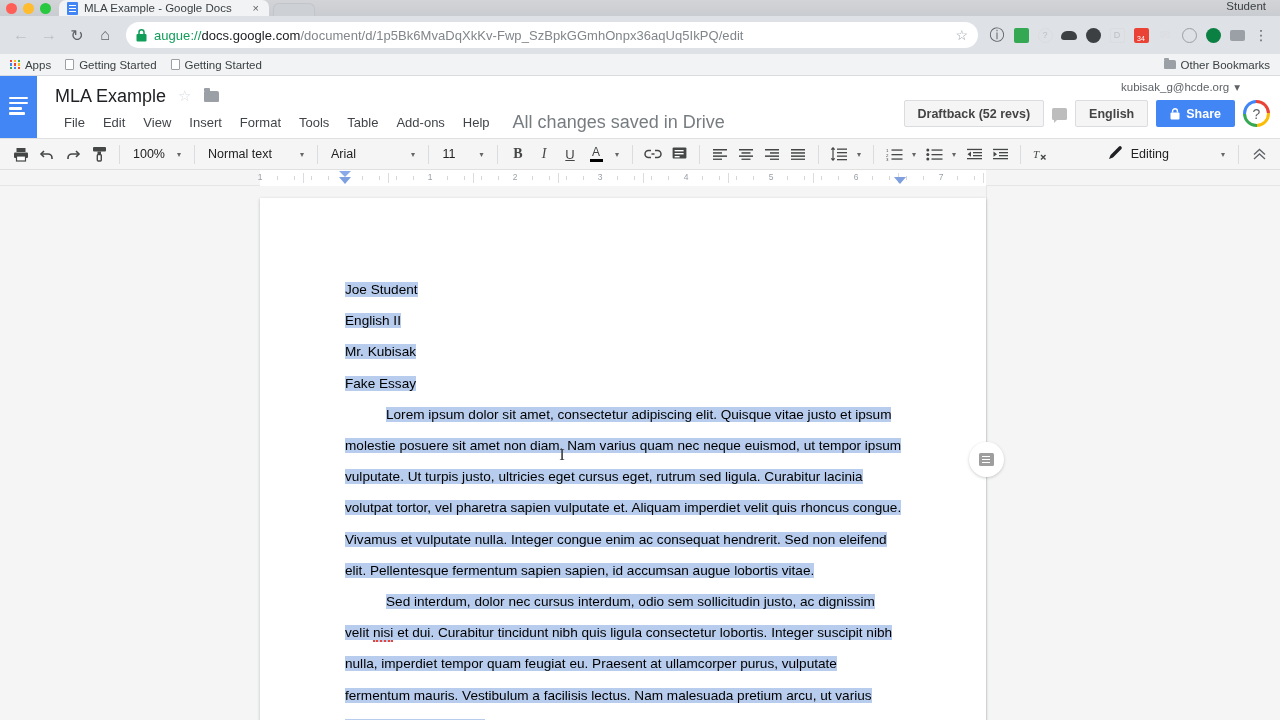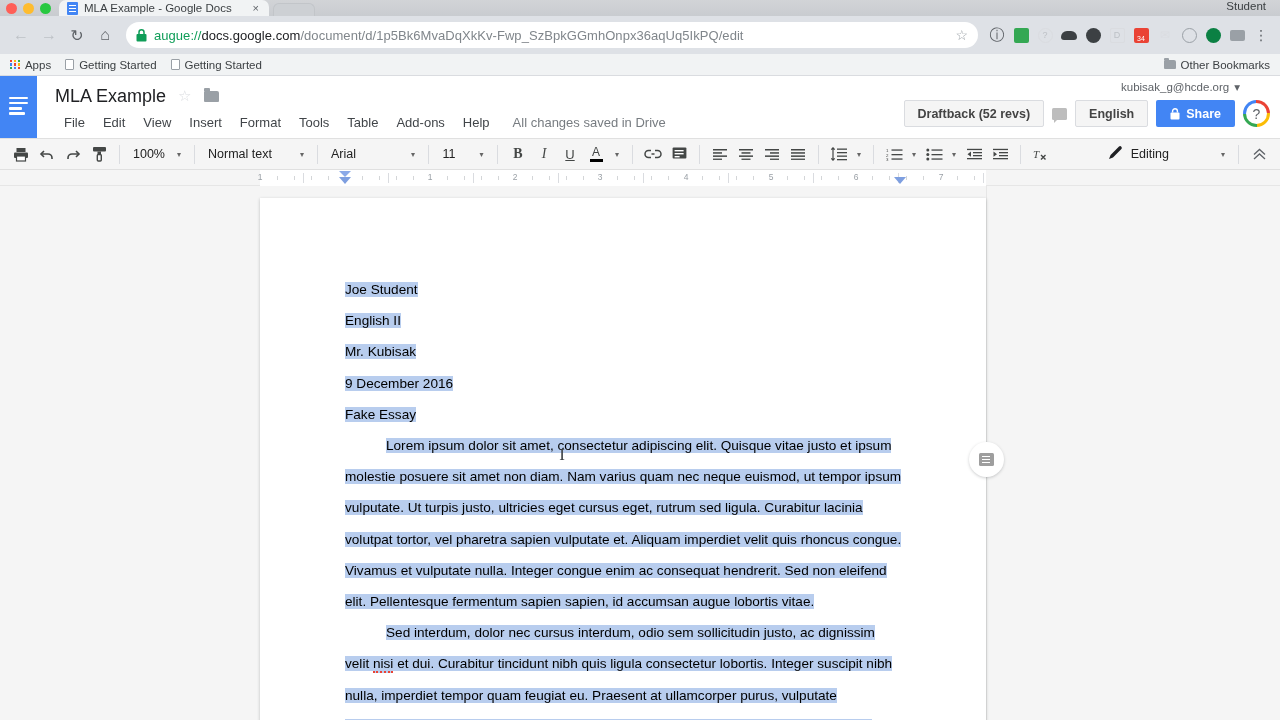--- a/index.html
+++ b/index.html
@@ -125,21 +125,21 @@
   .logo-lines i:nth-child(3) { width: 13px; }
   .logo-lines i:nth-child(4) { width: 16px; }
   #title-block { padding: 8px 0 0 18px; flex: 1; }
   #title-row { display: flex; align-items: center; gap: 12px; height: 24px; }
   #doc-title { font-size: 18px; color: #202124; font-weight: normal; }
   #star-doc { color: #dadce0; font-size: 15px; }
   #folder-doc { width: 15px; height: 11px; background: #9aa0a6; border-radius: 1px 2px 1px 1px; position: relative; }
   #folder-doc:before { content:""; position:absolute; top:-2.5px; left:0; width:6px; height:2.5px; background:#9aa0a6; border-radius:1px 1px 0 0; }
   #menu-row { display: flex; align-items: center; gap: 0px; margin-top: 4px; font-size: 13px; color: #414549; }
   .menu-item { padding: 3px 9px; border-radius: 2px; white-space: nowrap; }
-  #save-status { color: #777c81; font-size: 13px; padding-left: 14px; white-space: nowrap; }
+  #save-status { color: #777c81; font-size: 18px; padding-left: 14px; white-space: nowrap; }
 
   #header-right {
     position: absolute; right: 10px; top: 0; height: 62px;
     display: flex; flex-direction: column; align-items: flex-end; padding-top: 4px;
   }
   #account-email { font-size: 11.5px; color: #5f6368; display: flex; align-items: center; gap: 5px; padding-right: 30px; }
   #header-buttons { display: flex; align-items: center; gap: 8px; margin-top: 6px; }
   .hdr-btn {
     height: 27px; border: 1px solid #dadce0; border-radius: 2px; background: #f5f5f5;
     display: flex; align-items: center; padding: 0 13px; font-size: 12.5px; color: #444; font-weight: bold;
@@ -680,21 +680,20 @@
 </div>
 
 <div id="canvas">
   <div id="page-divider"></div>
 
   <div id="page">
     <div id="doc-body">
       <p class="para"><span class="hl">Joe Student</span></p>
       <p class="para"><span class="hl">English II</span></p>
       <p class="para"><span class="hl">Mr. Kubisak</span></p>
-      <p class="para"><span class="hl">9 December 2016</span></p>
       <p class="para center"><span class="hl">Fake Essay</span></p>
       <p class="para indent"><span class="hl">Lorem ipsum dolor sit amet, consectetur adipiscing elit. Quisque vitae justo et ipsum molestie posuere sit amet non diam. Nam varius quam nec neque euismod, ut tempor ipsum vulputate. Ut turpis justo, ultricies eget cursus eget, rutrum sed ligula. Curabitur lacinia volutpat tortor, vel pharetra sapien vulputate et. Aliquam imperdiet velit quis rhoncus congue. Vivamus et vulputate nulla. Integer congue enim ac consequat hendrerit. Sed non eleifend elit. Pellentesque fermentum sapien sapien, id accumsan augue lobortis vitae.</span></p>
       <p class="para indent"><span class="hl">Sed interdum, dolor nec cursus interdum, odio sem sollicitudin justo, ac dignissim velit </span><span class="hl misspelled">nisi</span><span class="hl"> et dui. Curabitur tincidunt nibh quis ligula consectetur lobortis. Integer suscipit nibh nulla, imperdiet tempor quam feugiat eu. Praesent at ullamcorper purus, vulputate fermentum mauris. Vestibulum a facilisis lectus. Nam malesuada pretium arcu, ut varius quam tempor a. Mauris</span></p>
     </div>
   </div>
 
   <div id="text-cursor">I</div>
 
   <div id="comment-fab">
     <span class="fab-glyph"></span>

